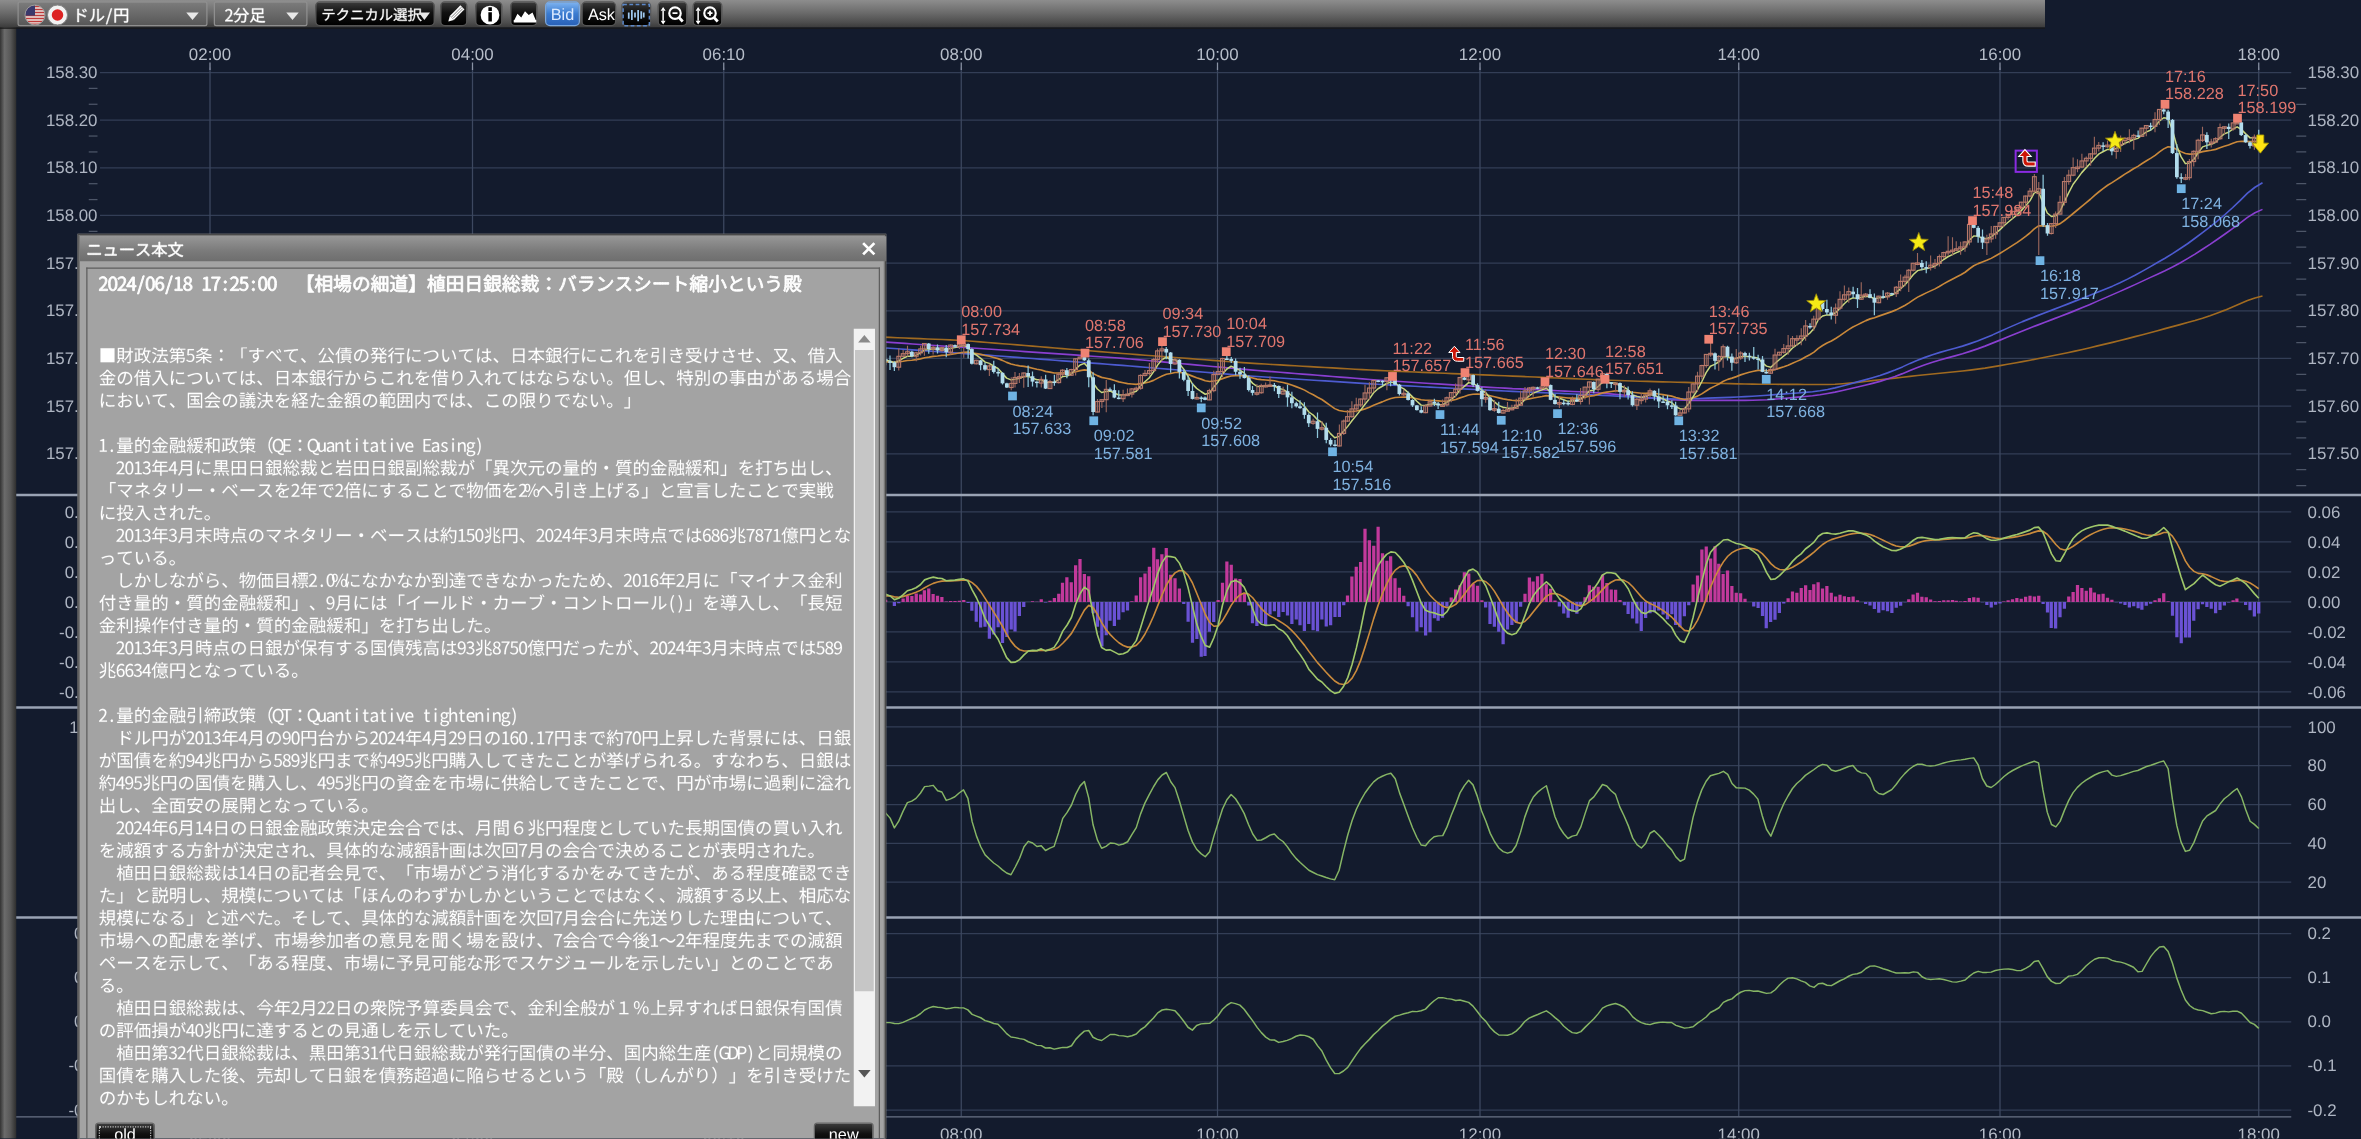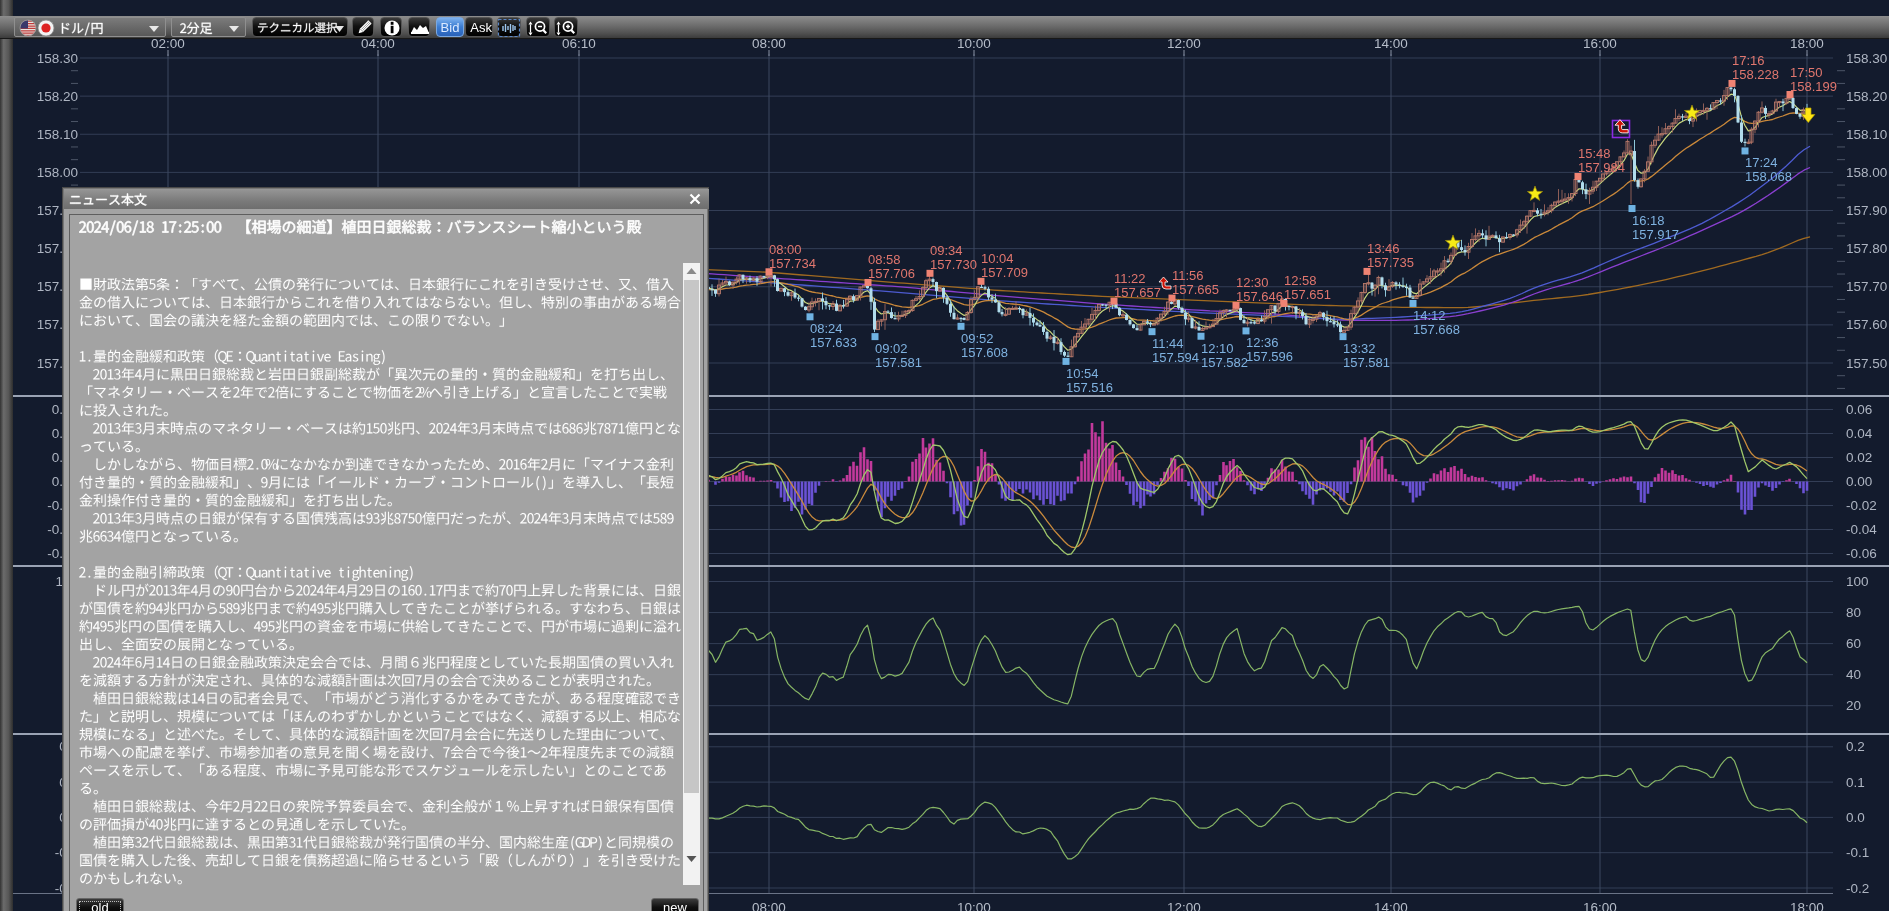--- a/index.html
+++ b/index.html
@@ -899,21 +899,21 @@
       <polygon points="1453,235 1454.97,240.282 1460.61,240.528 1456.2,244.038 1457.7,249.472 1453,246.36 1448.3,249.472 1449.8,244.038 1445.39,240.528 1451.03,240.282" fill="#f6ea16" stroke="#97860a" stroke-width="0.7"></polygon>
       <polygon points="1535,186 1536.97,191.282 1542.61,191.528 1538.2,195.038 1539.7,200.472 1535,197.36 1530.3,200.472 1531.8,195.038 1527.39,191.528 1533.03,191.282" fill="#f6ea16" stroke="#97860a" stroke-width="0.7"></polygon>
       <polygon points="1692,105 1693.97,110.282 1699.61,110.528 1695.2,114.038 1696.7,119.472 1692,116.36 1687.3,119.472 1688.8,114.038 1684.39,110.528 1690.03,110.282" fill="#f6ea16" stroke="#97860a" stroke-width="0.7"></polygon>
       <path d="M0,9 L0,4 Q0,0 4,0 L7,0 L7,-3 L12,1.5 L7,6 L7,3 L4,3 Q3,3 3,4 L3,9 Z" fill="#cc1507" stroke="#ffffff" stroke-width="0.8" transform="translate(1159,280) rotate(-90 6 3)"></path>
       <rect x="1612.5" y="120.5" width="17" height="17" fill="none" stroke="#8a2be2" stroke-width="1.6"></rect>
       <g transform="translate(1615,123) scale(1.1)">
         <path d="M0,9 L0,4 Q0,0 4,0 L7,0 L7,-3 L12,1.5 L7,6 L7,3 L4,3 Q3,3 3,4 L3,9 Z" fill="#cc1507" stroke="#ffffff" stroke-width="0.8" transform="translate(0,0) rotate(-90 6 3)"></path>
       </g>
       <path d="M1805.5 108 h5.5 v6.5 h3.8 l-6.5 8 -6.5-8 h3.7 z" fill="#ffe414" stroke="#b5a400" stroke-width="0.7"></path>
     </svg>
-    <div style="position:absolute;left:0;top:16px;width:1889px;height:23px;background:linear-gradient(#8d8d8d,#6c6c6c 45%,#4f4f4f 80%,#3b3b3b);border-bottom:1px solid #181818">
+    <div style="position:absolute;left:0;top:0;width:1636px;height:23px;background:linear-gradient(#8d8d8d,#6c6c6c 45%,#4f4f4f 80%,#3b3b3b);border-bottom:1px solid #181818">
       <div style="position:absolute;left:14px;top:1px;width:152px;height:20px;background:linear-gradient(#7b7b7b,#585858);border:1px solid #8f8f8f;border-radius:2px"><svg width="40" height="20" style="position:absolute;left:3px;top:0">
           <defs>
             <clipPath id="fcl">
               <circle cx="10" cy="10" r="8"></circle>
             </clipPath>
           </defs>
           <g clip-path="url(#fcl)">
             <rect x="2" y="2" width="16" height="16" fill="#e8e4e0"></rect>
             <g stroke="#bf3a3a" stroke-width="1.25">
               <path d="M2 3.2h16M2 5.6h16M2 8h16M2 10.4h16M2 12.8h16M2 15.2h16M2 17.4h16"></path>

